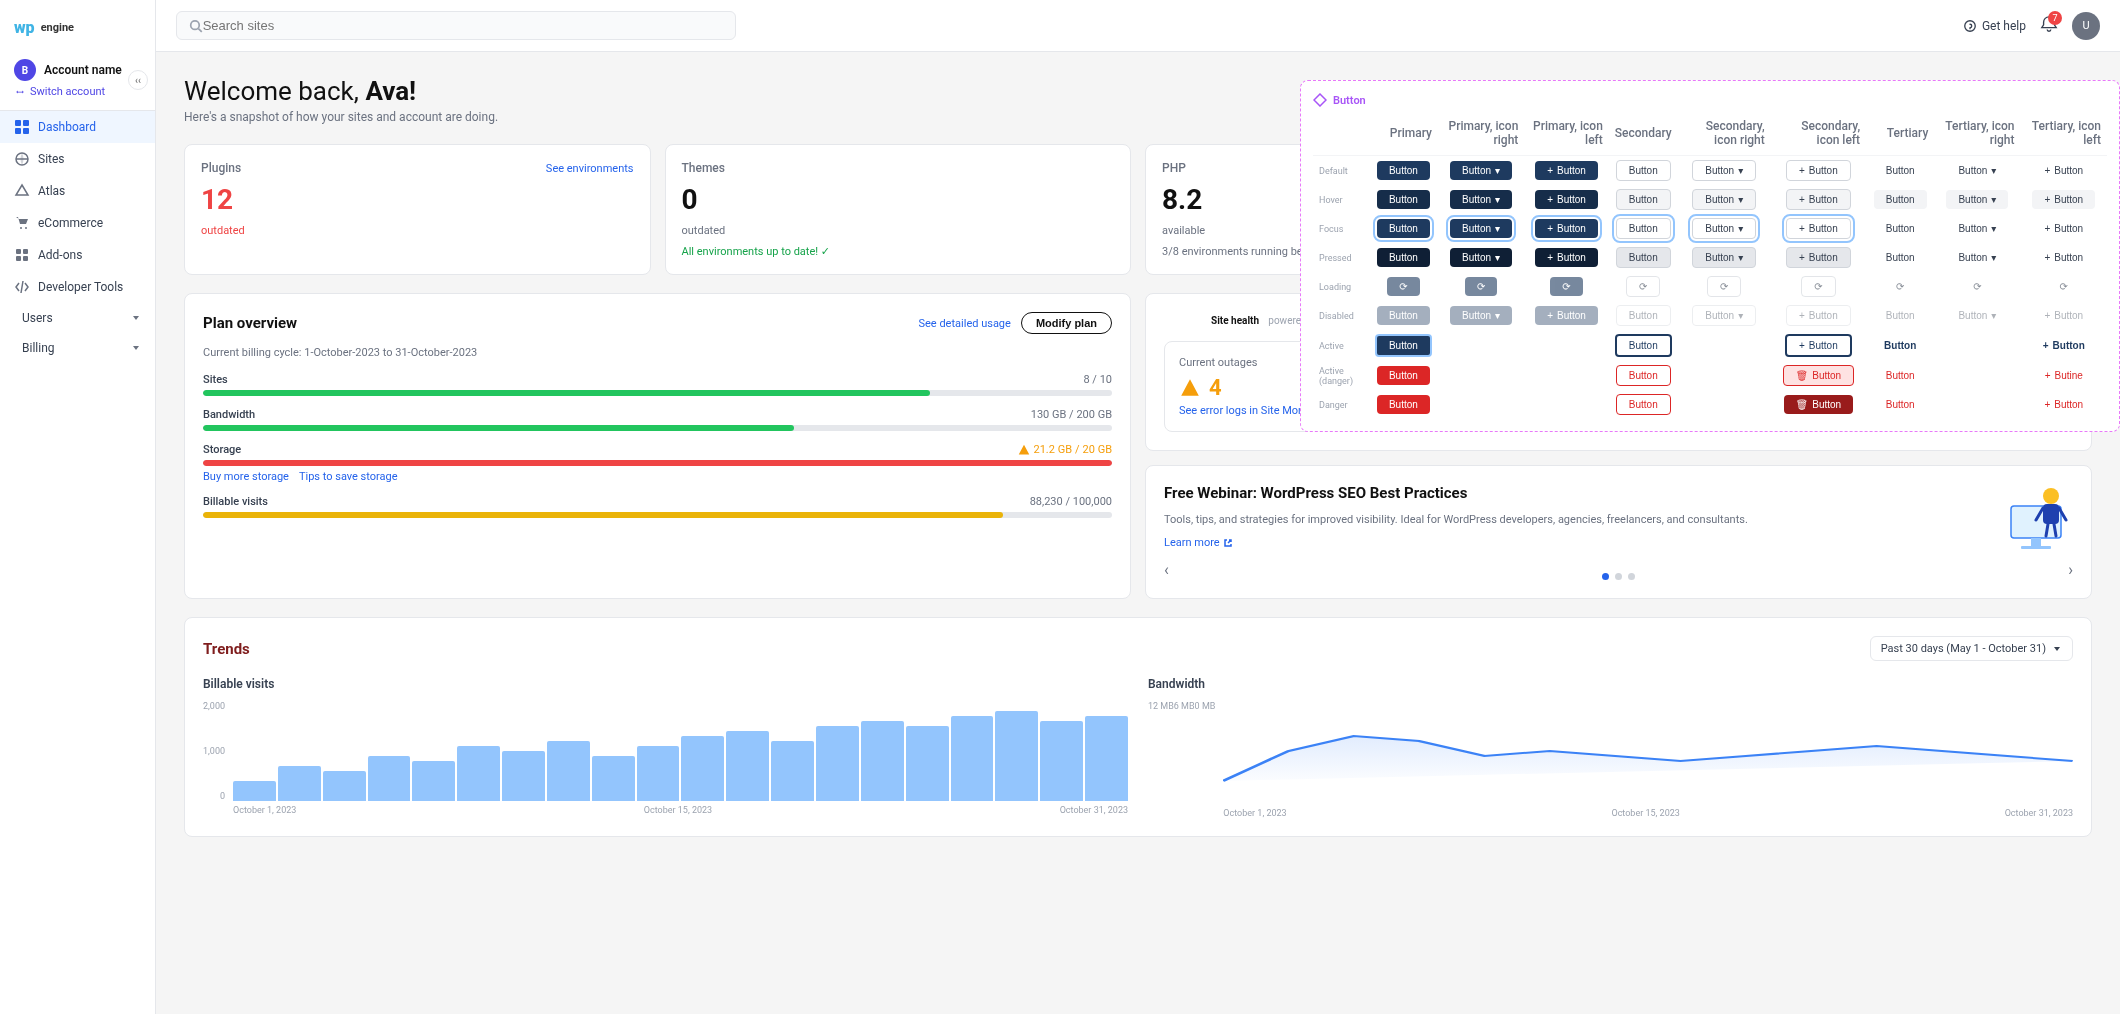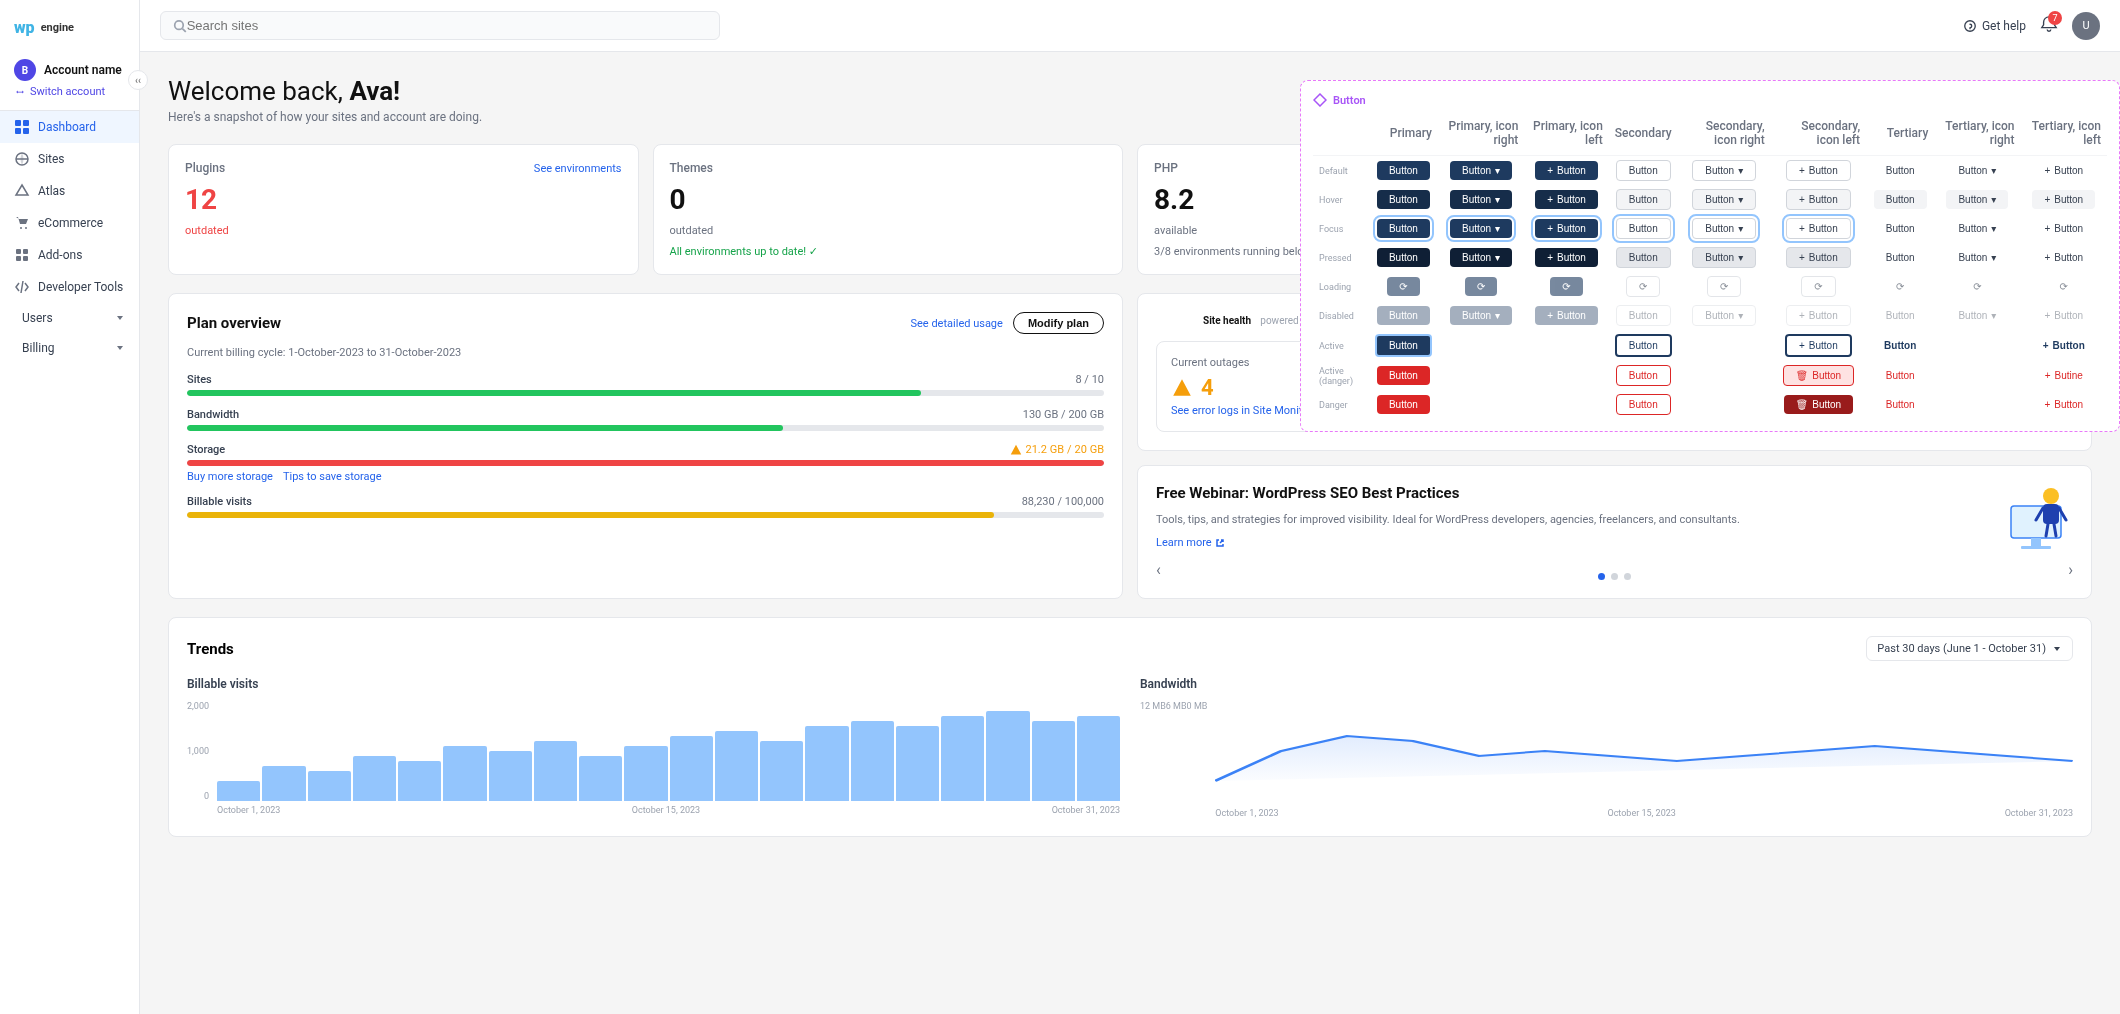--- a/index.html
+++ b/index.html
@@ -1,19 +1,19 @@
 <!DOCTYPE html>
 <html><head>
   <meta charset="utf-8">
   <style>
     * { box-sizing: border-box; margin: 0; padding: 0; }
     body { font-family: -apple-system, BlinkMacSystemFont, 'Segoe UI', Roboto, sans-serif; background: #f5f5f5; display: flex; height: 100vh; overflow: hidden; font-size: 13px; }
 
     
-    .sidebar { width: 140px; background: #fff; border-right: 1px solid #e5e7eb; display: flex; flex-direction: column; padding: 8px 0; flex-shrink: 0; }
+    .sidebar { width: 156px; background: #fff; border-right: 1px solid #e5e7eb; display: flex; flex-direction: column; padding: 8px 0; flex-shrink: 0; }
     .sidebar-logo { padding: 10px 14px 14px; }
     .logo-text { display: flex; align-items: center; gap: 6px; font-weight: 700; font-size: 14px; color: #333; }
     .sidebar-collapse { position: absolute; top: 70px; left: 128px; background: #fff; border: 1px solid #e5e7eb; border-radius: 50%; width: 20px; height: 20px; display: flex; align-items: center; justify-content: center; cursor: pointer; z-index: 10; font-size: 10px; color: #666; }
     .account-section { padding: 8px 14px 12px; border-bottom: 1px solid #e5e7eb; }
     .account-row { display: flex; align-items: center; gap: 8px; margin-bottom: 4px; }
     .account-avatar { width: 22px; height: 22px; background: #4f46e5; border-radius: 50%; display: flex; align-items: center; justify-content: center; color: #fff; font-size: 10px; font-weight: 700; }
     .account-name { font-weight: 600; font-size: 12px; color: #111; }
     .switch-account { display: flex; align-items: center; gap: 4px; font-size: 11px; color: #4f46e5; cursor: pointer; }
     .nav-item { display: flex; align-items: center; gap: 8px; padding: 8px 14px; cursor: pointer; color: #374151; font-size: 12px; transition: background 0.15s; }
     .nav-item.active { background: #eff6ff; color: #2563eb; }
@@ -93,21 +93,21 @@
     .webinar-image { position: absolute; right: 10px; top: 10px; width: 80px; height: 80px; }
     .carousel-dots { display: flex; align-items: center; justify-content: center; gap: 6px; margin-top: 14px; }
     .dot { width: 7px; height: 7px; border-radius: 50%; background: #d1d5db; }
     .dot.active { background: #2563eb; }
     .carousel-nav { display: flex; justify-content: space-between; align-items: center; margin-top: 10px; }
     .carousel-arrow { cursor: pointer; color: #6b7280; font-size: 16px; }
 
     
     .trends-card { background: #fff; border: 1px solid #e5e7eb; border-radius: 8px; padding: 18px; }
     .trends-header { display: flex; align-items: center; justify-content: space-between; margin-bottom: 16px; }
-    .trends-title { font-size: 15px; font-weight: 700; color: #000000; }
+    .trends-title { font-size: 15px; font-weight: 700; color: #7f1d1d; }
     .trends-select { border: 1px solid #e5e7eb; border-radius: 6px; padding: 5px 10px; font-size: 11px; color: #374151; cursor: pointer; display: flex; align-items: center; gap: 6px; }
     .charts-row { display: grid; grid-template-columns: 1fr 1fr; gap: 20px; }
     .chart-section { }
     .chart-label { font-size: 12px; font-weight: 600; color: #374151; margin-bottom: 10px; }
 
     
     .overlay { position: fixed; top: 80px; right: 0; width: 820px; background: #fff; border: 1.5px dashed #e879f9; border-radius: 8px; padding: 12px; z-index: 100; overflow: auto; max-height: 420px; }
     .overlay-header { display: flex; align-items: center; gap: 6px; margin-bottom: 10px; font-size: 11px; color: #a855f7; font-weight: 600; }
     .overlay-table { width: 100%; border-collapse: collapse; }
     .overlay-table th { font-size: 12px; color: #6b7280; font-weight: 500; padding: 2px 6px 8px; text-align: right; border-bottom: 1px solid #f3f4f6; }
@@ -430,21 +430,21 @@
             <span class="carousel-arrow">›</span>
           </div>
         </div>
       </div>
     </div>
 
     <div class="trends-card">
       <div class="trends-header">
         <span class="trends-title">Trends</span>
         <div class="trends-select">
-          <span>Past 30 days (June 1 - October 31)</span>
+          <span>Past 30 days (May 1 - October 31)</span>
           <svg width="10" height="10" viewBox="0 0 10 10" fill="#374151">
               <path d="M2 3l3 4 3-4"></path>
             </svg>
         </div>
       </div>
       <div class="charts-row">
 
         <div class="chart-section">
           <div class="chart-label">Billable visits</div>
           <div style="display:flex; gap:4px;">

